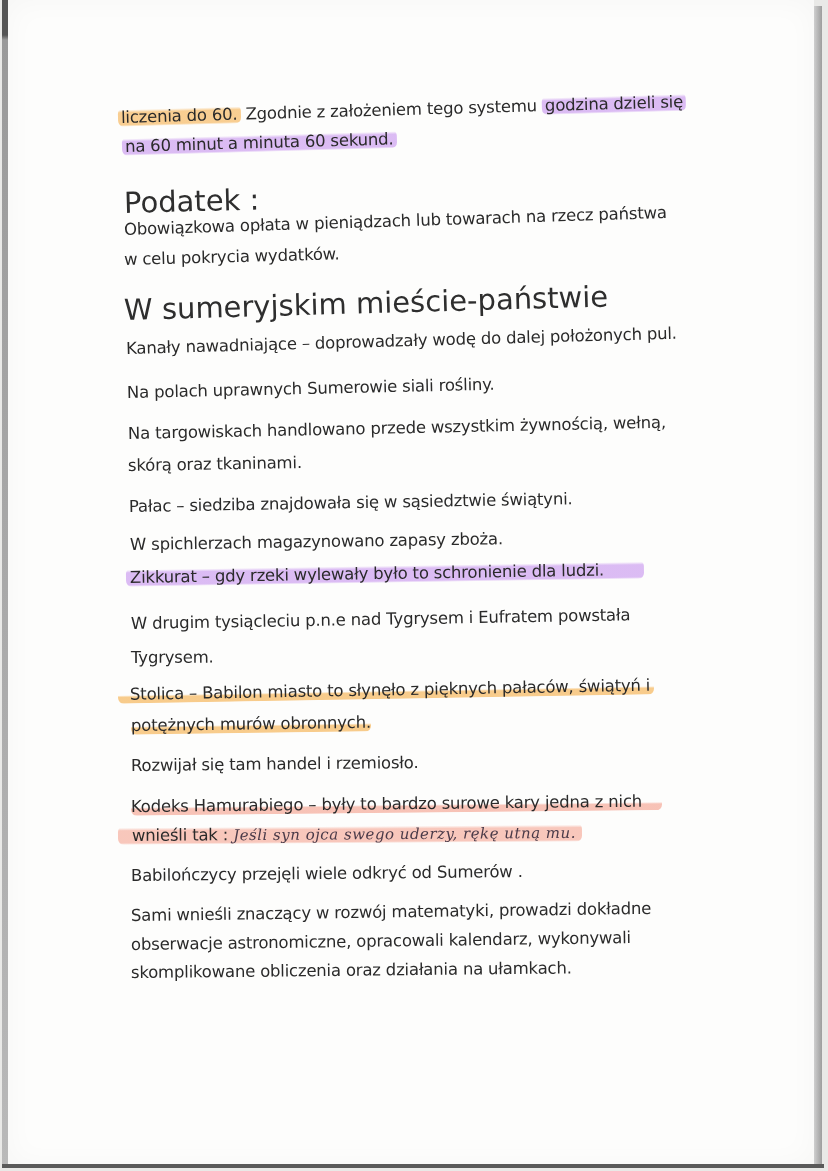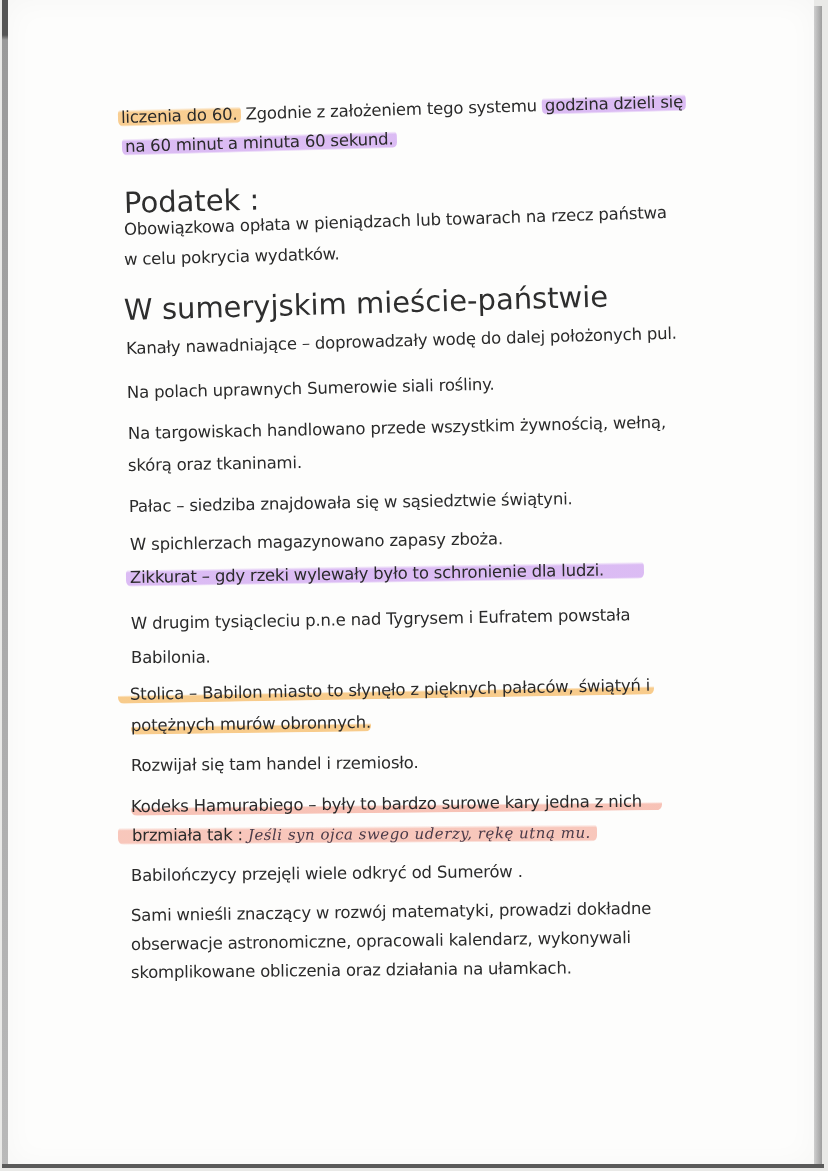--- a/index.html
+++ b/index.html
@@ -113,37 +113,37 @@
 
 <div class="line" style="left:129px; top:497px; transform: rotate(-1.0deg);">Pałac – siedziba znajdowała się w sąsiedztwie świątyni.</div>
 
 <div class="line" style="left:130px; top:535px; transform: rotate(-0.9deg);">W spichlerzach magazynowano zapasy zboża.</div>
 
 <div class="line" style="left:126px; top:568px; transform: rotate(-0.9deg);">
   <span class="hl-purple" style="padding:0 40px 0 4px;">Zikkurat – gdy rzeki wylewały było to schronienie dla ludzi.</span>
 </div>
 
 <div class="line" style="left:131px; top:614px; transform: rotate(-1.0deg);">W drugim tysiącleciu p.n.e nad Tygrysem i Eufratem powstała</div>
-<div class="line" style="left:131px; top:648px; transform: rotate(-0.3deg);">Babilonia.</div>
+<div class="line" style="left:131px; top:648px; transform: rotate(-0.3deg);">Tygrysem.</div>
 
 <div class="line" style="left:118px; top:685px; transform: rotate(-1.0deg);">
   <span class="hl-orange-underline" style="padding:0 4px 0 12px;">Stolica – Babilon miasto to słynęło z pięknych pałaców, świątyń i</span>
 </div>
 <div class="line" style="left:131px; top:716px; transform: rotate(-0.8deg);">
   <span class="hl-orange-underline">potężnych murów obronnych.</span>
 </div>
 
 <div class="line" style="left:131px; top:756px; transform: rotate(-0.6deg);">Rozwijał się tam handel i rzemiosło.</div>
 
 <div class="line" style="left:131px; top:797px; transform: rotate(-0.6deg);">
   <span class="hl-salmon-underline" style="padding:0 20px 0 0;">Kodeks Hamurabiego – były to bardzo surowe kary jedna z nich</span>
 </div>
 <div class="line" style="left:118px; top:826px; transform: rotate(-0.4deg);">
   <span class="hl-salmon" style="padding:0 6px 0 14px;">
-    <span>brzmiała tak :</span>
+    <span>wnieśli tak :</span>
     <span class="handwriting">Jeśli syn ojca swego uderzy, rękę utną mu.</span>
   </span>
 </div>
 
 <div class="line" style="left:131px; top:866px; transform: rotate(-0.6deg);">Babilończycy przejęli wiele odkryć od Sumerów .</div>
 
 <div class="line" style="left:131px; top:906px; transform: rotate(-0.8deg);">Sami wnieśli znaczący w rozwój matematyki, prowadzi dokładne</div>
 <div class="line" style="left:131px; top:935px; transform: rotate(-0.8deg);">obserwacje astronomiczne, opracowali kalendarz, wykonywali</div>
 <div class="line" style="left:131px; top:963px; transform: rotate(-0.6deg);">skomplikowane obliczenia oraz działania na ułamkach.</div>
 

